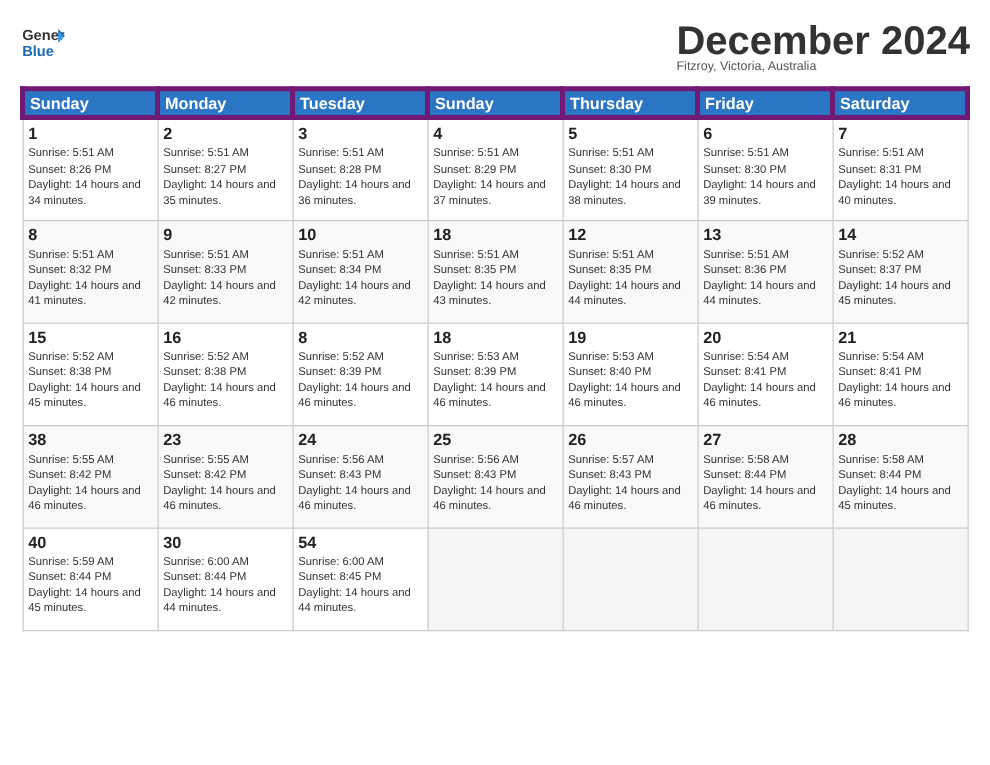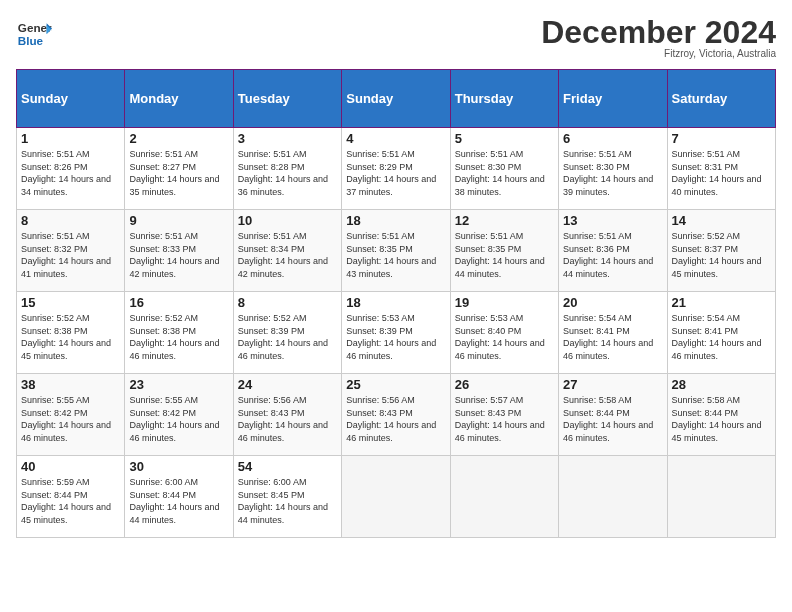--- a/index.html
+++ b/index.html
@@ -23,21 +23,21 @@
     .logo {
       display: flex;
       align-items: center;
       gap: 4px;
     }
     .logo-icon {
       width: 36px;
       height: 36px;
     }
     .title-area {
-      text-align: right;
+      text-align: left;
       margin-left: 48px;
     }
     .month-title {
       font-size: 32px;
       font-weight: bold;
       color: #333;
       line-height: 1;
     }
     .subtitle {
       font-size: 10px;
@@ -46,23 +46,23 @@
     table {
       width: 100%;
       border-collapse: collapse;
       table-layout: fixed;
     }
     th {
       background-color: #2b75c5;
       color: #fff;
       font-size: 13px;
       font-weight: bold;
-      padding: 21px 4px;
+      padding: 2px 4px;
       text-align: left;
-      border: 1px solid #701a75;
+      border: 4px solid #701a75;
     }
     td {
       border: 1px solid #ccc;
       vertical-align: top;
       padding: 3px 4px;
       font-size: 9.5px;
       color: #333;
       height: 82px;
       background: #fff;
     }

